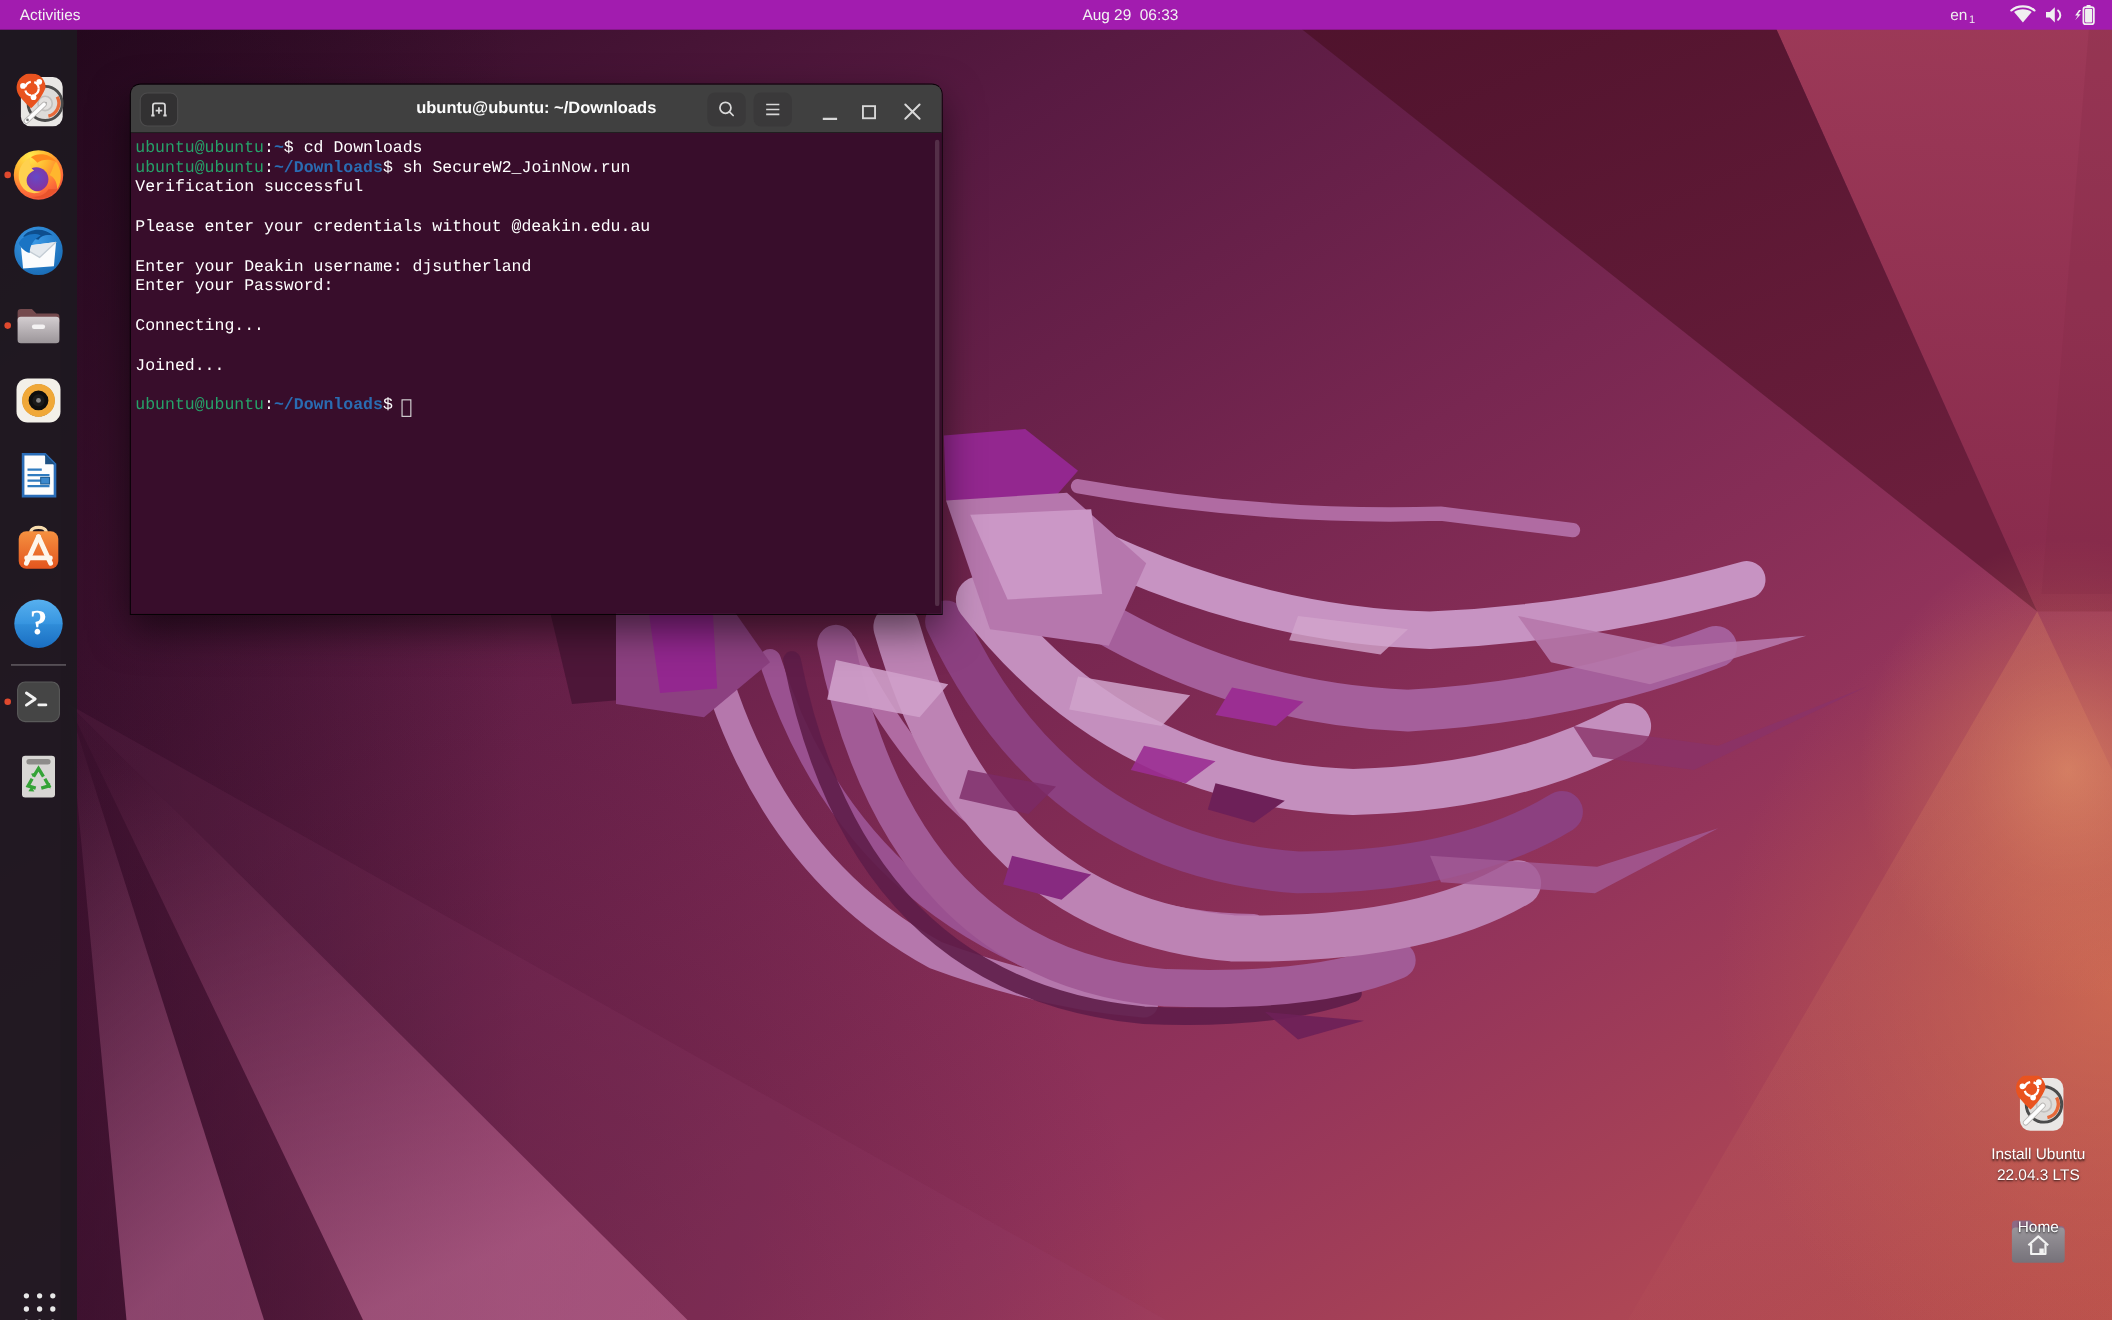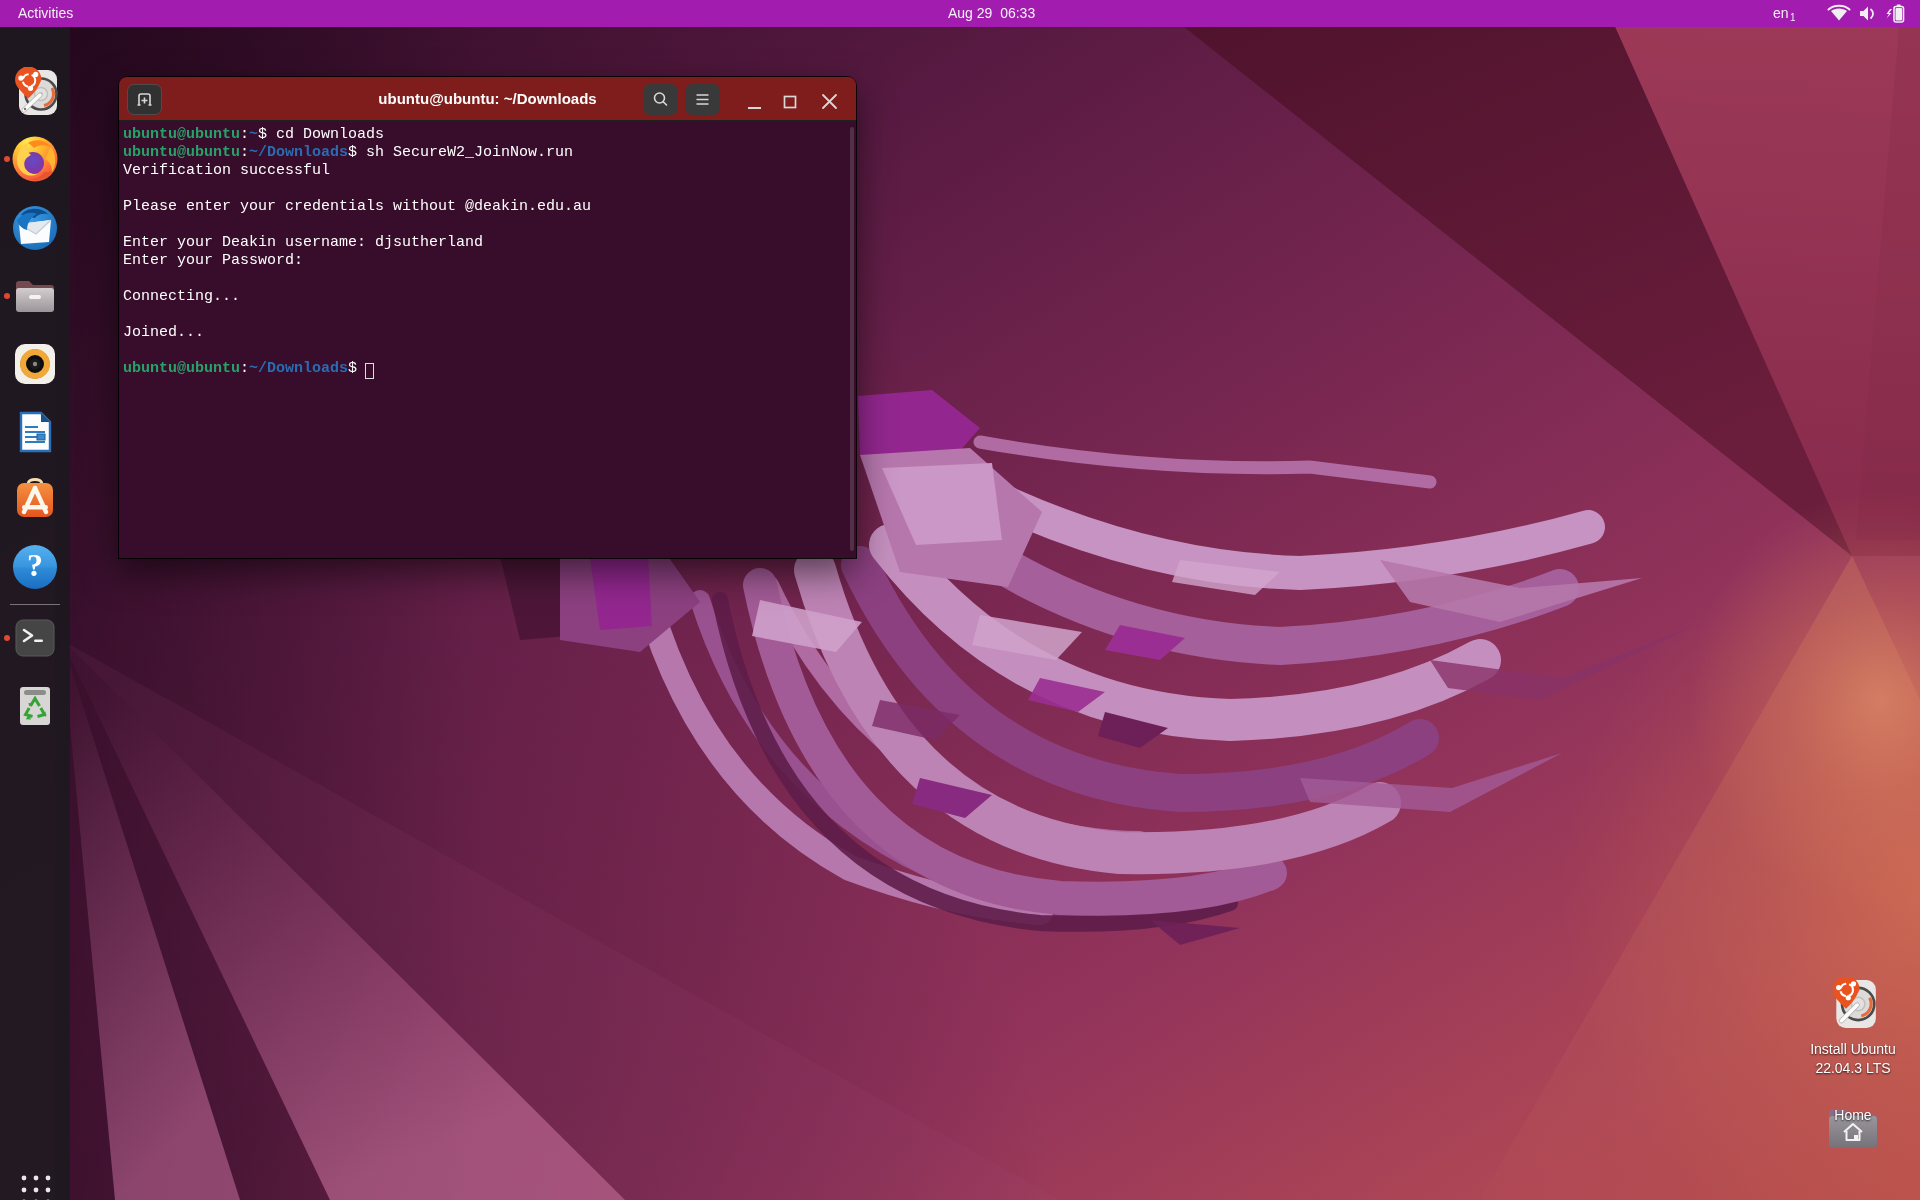--- a/index.html
+++ b/index.html
@@ -2,39 +2,39 @@
 <html><head>
 <meta charset="utf-8">
 <style>
   html,body{margin:0;padding:0;width:1920px;height:1200px;overflow:hidden;background:#000;}
   *{box-sizing:border-box;}
   body{font-family:"Liberation Sans",sans-serif;}
   #wall{position:absolute;left:0;top:0;width:1920px;height:1200px;}
   
   #topbar{position:absolute;left:0;top:0;width:1920px;height:27px;background:#a21caf;z-index:30;color:#f3f3f3;font-size:14px;}
   #activities{position:absolute;left:18px;top:4px;line-height:19px;}
-  #clock{position:absolute;left:948px;top:4px;line-height:19px;}
+  #clock{position:absolute;left:984px;top:4px;line-height:19px;}
   #tray{position:absolute;right:14px;top:0;height:27px;}
   
   #dock{position:absolute;left:0;top:27px;width:70px;height:1173px;background:rgba(30,24,32,0.94);z-index:20;}
   .dicon{position:absolute;left:11px;width:48px;height:48px;}
   .dot{position:absolute;left:4px;width:6px;height:6px;border-radius:50%;background:#e0492e;}
   #dsep{position:absolute;left:10px;top:550px;width:50px;height:1px;background:rgba(255,255,255,0.4);}
   
   #term{position:absolute;left:119px;top:77px;width:737px;height:481px;z-index:10;border-radius:9px 9px 0 0;
         box-shadow:0 14px 36px rgba(0,0,0,0.55),0 0 0 1px rgba(0,0,0,0.85);}
-  #titlebar{position:absolute;left:0;top:0;width:100%;height:44px;background:#7f1d1d;border-radius:8px 8px 0 0;
+  #titlebar{position:absolute;left:0;top:0;width:100%;height:44px;background:#404040;border-radius:8px 8px 0 0;
             border-bottom:1px solid #201f20;}
   #title{position:absolute;left:0;right:0;top:13px;text-align:center;color:#fcfcfc;font-weight:bold;font-size:15px;}
   .tbtn{position:absolute;top:7px;width:35px;height:31px;border-radius:7px;background:#3a393a;}
   #newtab{left:8px;background:#323132;border:1px solid #4d4c4d;}
   .wctl{position:absolute;top:0;color:#dcdcdc;}
   #tcontent{position:absolute;left:0;top:44px;width:737px;height:437px;background:#380d2b;}
   pre.tx{position:absolute;left:4px;top:5px;margin:0;font-family:"Liberation Mono",monospace;font-size:15px;line-height:18px;color:#ffffff;}
-  .g{color:#26a269;font-weight:bold;}
+  .g{color:#26a269;font-weight:normal;}
   .b{color:#2a6cb2;font-weight:bold;}
   #cursor{position:absolute;left:246px;top:242px;width:9px;height:16px;border:1px solid #ddd;}
   #scrollbar{position:absolute;right:2px;top:6px;width:4px;height:424px;border-radius:2px;background:rgba(255,255,255,0.14);}
   
   .desklabel{position:absolute;color:#fff;font-size:14px;text-align:center;text-shadow:0 1px 2px rgba(0,0,0,0.8);}
 </style>
 </head>
 <body>
 <svg id="wall" viewBox="0 0 1920 1200" preserveAspectRatio="none">
   <defs>

